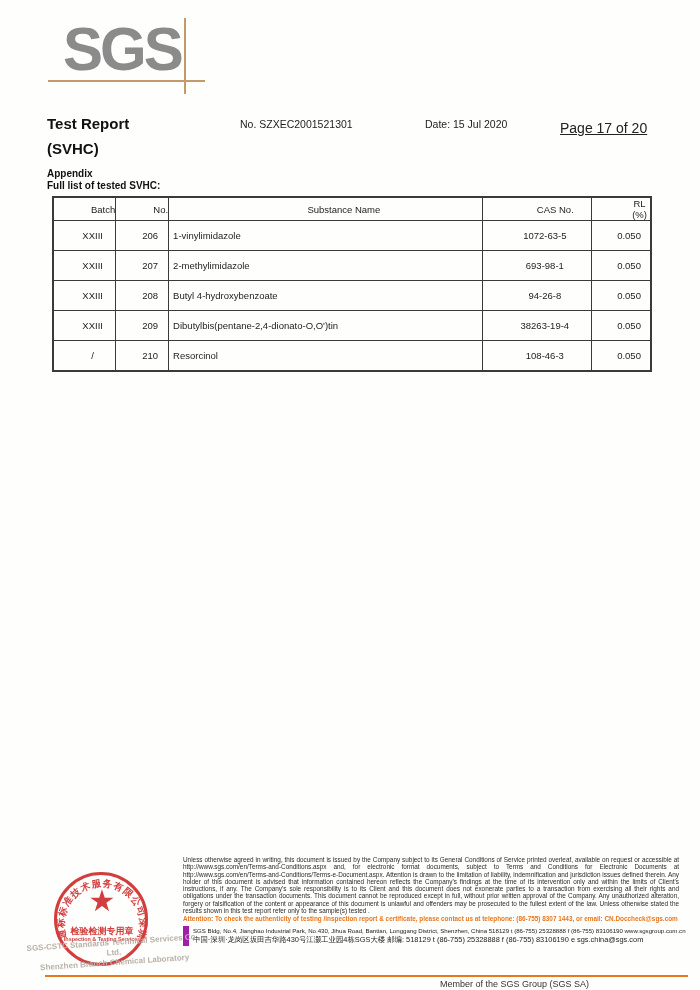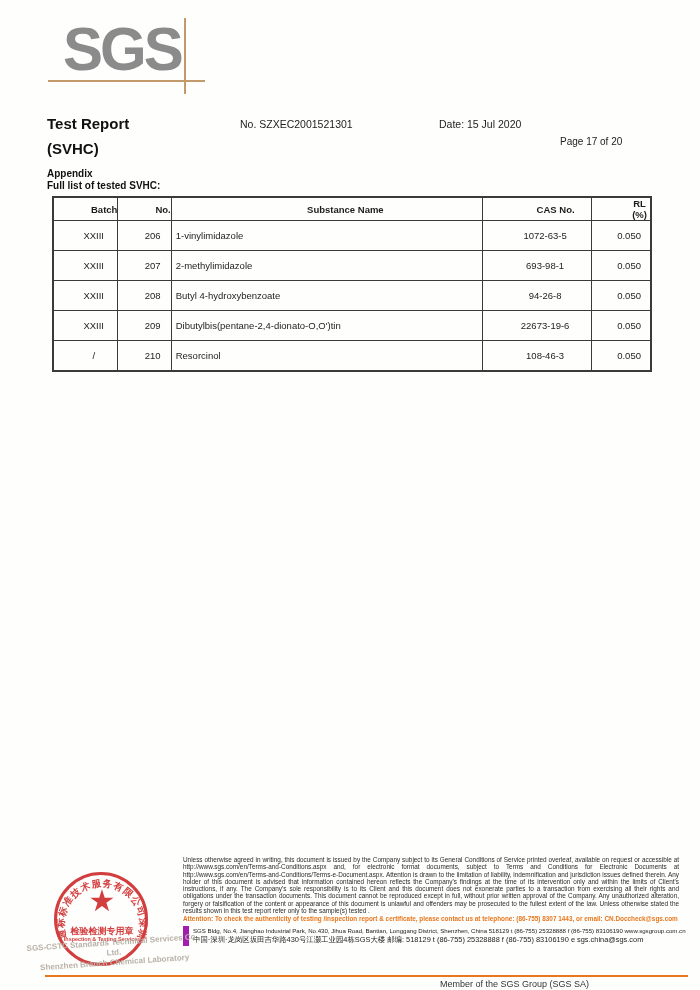--- a/index.html
+++ b/index.html
@@ -18,34 +18,34 @@
     letter-spacing:-3px; line-height:1;
     transform:scaleY(1.02);
   }
   .logo-hline { position:absolute; left:1px; top:66px; width:157px; height:2px; background:#c59a6b; }
   .logo-vline { position:absolute; left:137px; top:4px; width:2px; height:76px; background:#c59a6b; }
 
   
   .title-row { position:absolute; left:47px; top:115px; width:610px; }
   .doc-title { font-size:15px; font-weight:bold; color:#111; display:inline-block;text-align:center; }
   .hdr-no   { position:absolute; left:193px; top:3px; font-size:10.5px; }
-  .hdr-date { position:absolute; left:392px; top:3px; font-size:10.5px; }
-  .hdr-page { position:absolute; left:513px; top:21px; font-size:10px; }
+  .hdr-date { position:absolute; left:378px; top:3px; font-size:10.5px; }
+  .hdr-page { position:absolute; left:513px; top:5px; font-size:14px;text-decoration:underline; }
   .doc-subtitle { position:absolute; left:47px; top:140px; font-size:15px; font-weight:bold; color:#111;text-align:center; }
   .appendix { position:absolute; left:47px; top:168px; font-size:10px;  font-weight:bold; color:#111; }
   .fulllist { position:absolute; left:47px; top:180px; font-size:10px; font-weight:bold; color:#111; }
 
   
   table.svhc {
     position:absolute; left:52px; top:196px; width:600px;
     border-collapse:collapse; border:2px solid #3a3a3a;
     font-size:9.5px; color:#1c1c1c;
   }
   table.svhc th, table.svhc td { border:1px solid #3a3a3a; text-align:center; }
-  table.svhc th { height:22px; font-weight:bold; font-size:9.5px;padding-left:37px; }
+  table.svhc th { height:22px; font-weight:normal; font-size:9.5px;padding-left:37px; }
   table.svhc td { height:30px;padding-left:16px; }
   table.svhc td.substance { text-align:left; padding-left:4px; }
 
   
   .footer-text {
     position:absolute; left:183px; top:856px; width:496px;
     font-size:6.4px; line-height:1.14; text-align:justify; color:#2a2a2a;
   }
   .footer-text .attention {
     margin-top:1px; color:#e8771d; font-weight:bold; text-align:left;
@@ -146,21 +146,21 @@
         <td>XXIII</td>
         <td>208</td>
         <td class="substance">Butyl 4-hydroxybenzoate</td>
         <td>94-26-8</td>
         <td>0.050</td>
       </tr>
       <tr>
         <td>XXIII</td>
         <td>209</td>
         <td class="substance">Dibutylbis(pentane-2,4-dionato-O,O')tin</td>
-        <td>22673-19-6</td>
+        <td>38263-19-4</td>
         <td>0.050</td>
       </tr>
       <tr>
         <td>/</td>
         <td>210</td>
         <td class="substance">Resorcinol</td>
         <td>108-46-3</td>
         <td>0.050</td>
       </tr>
     </tbody>

